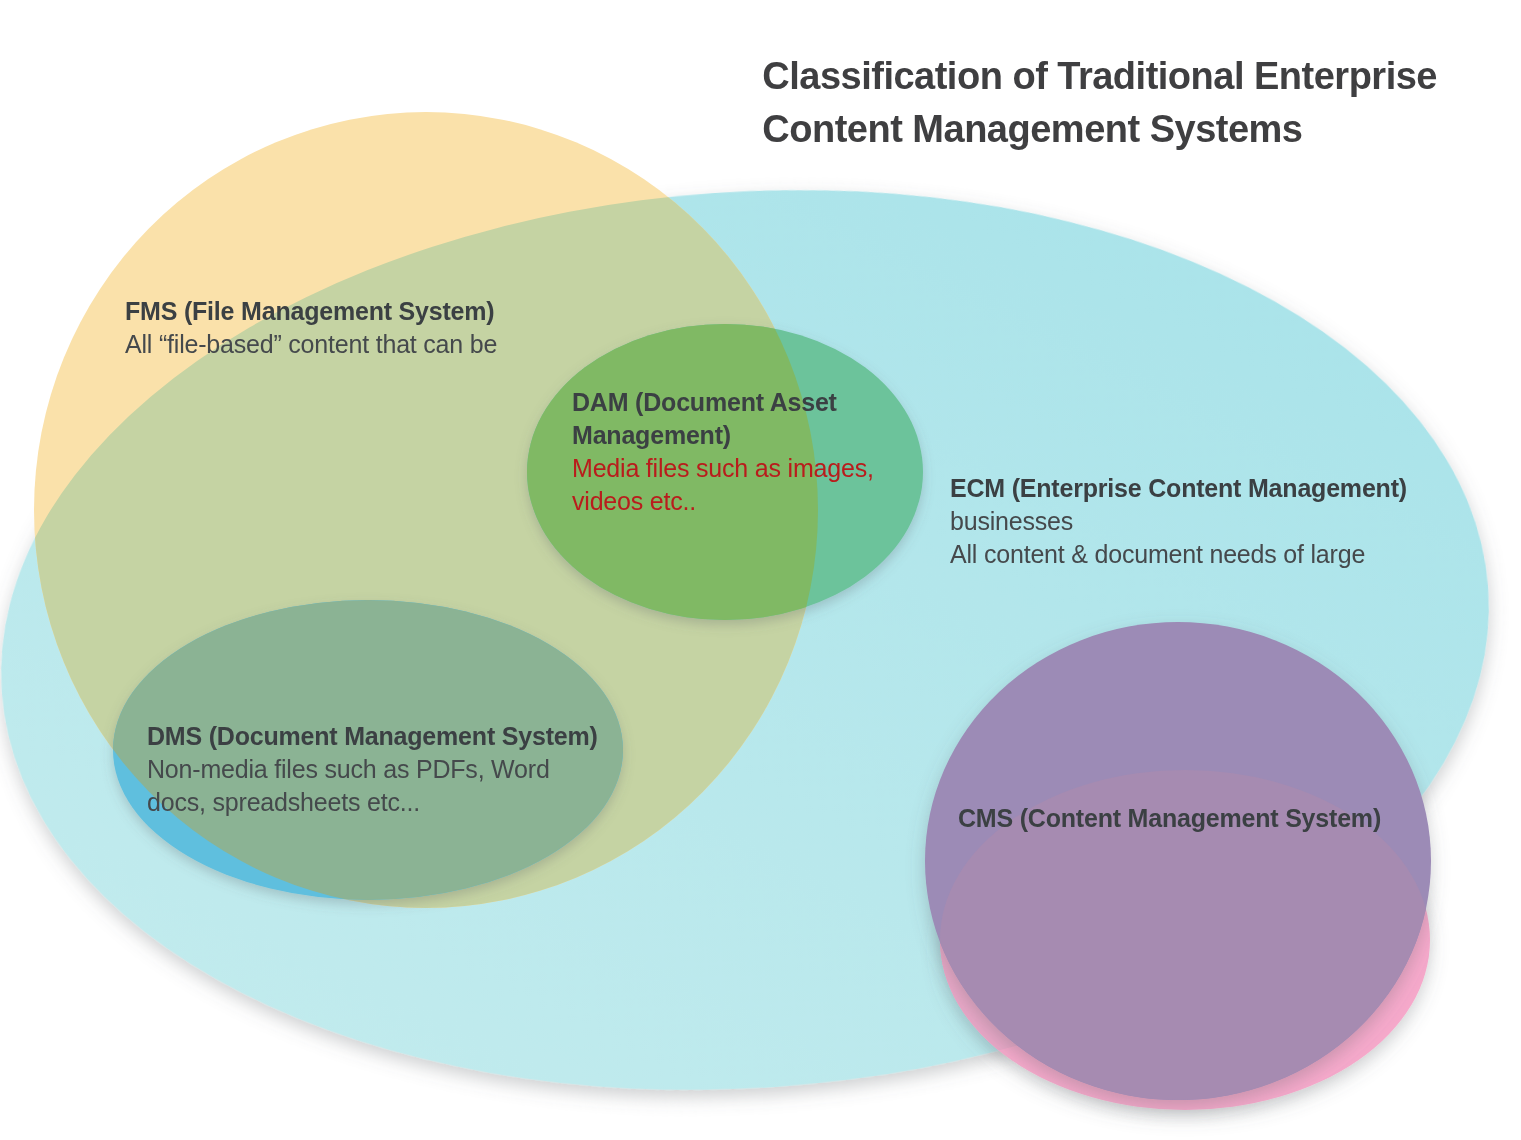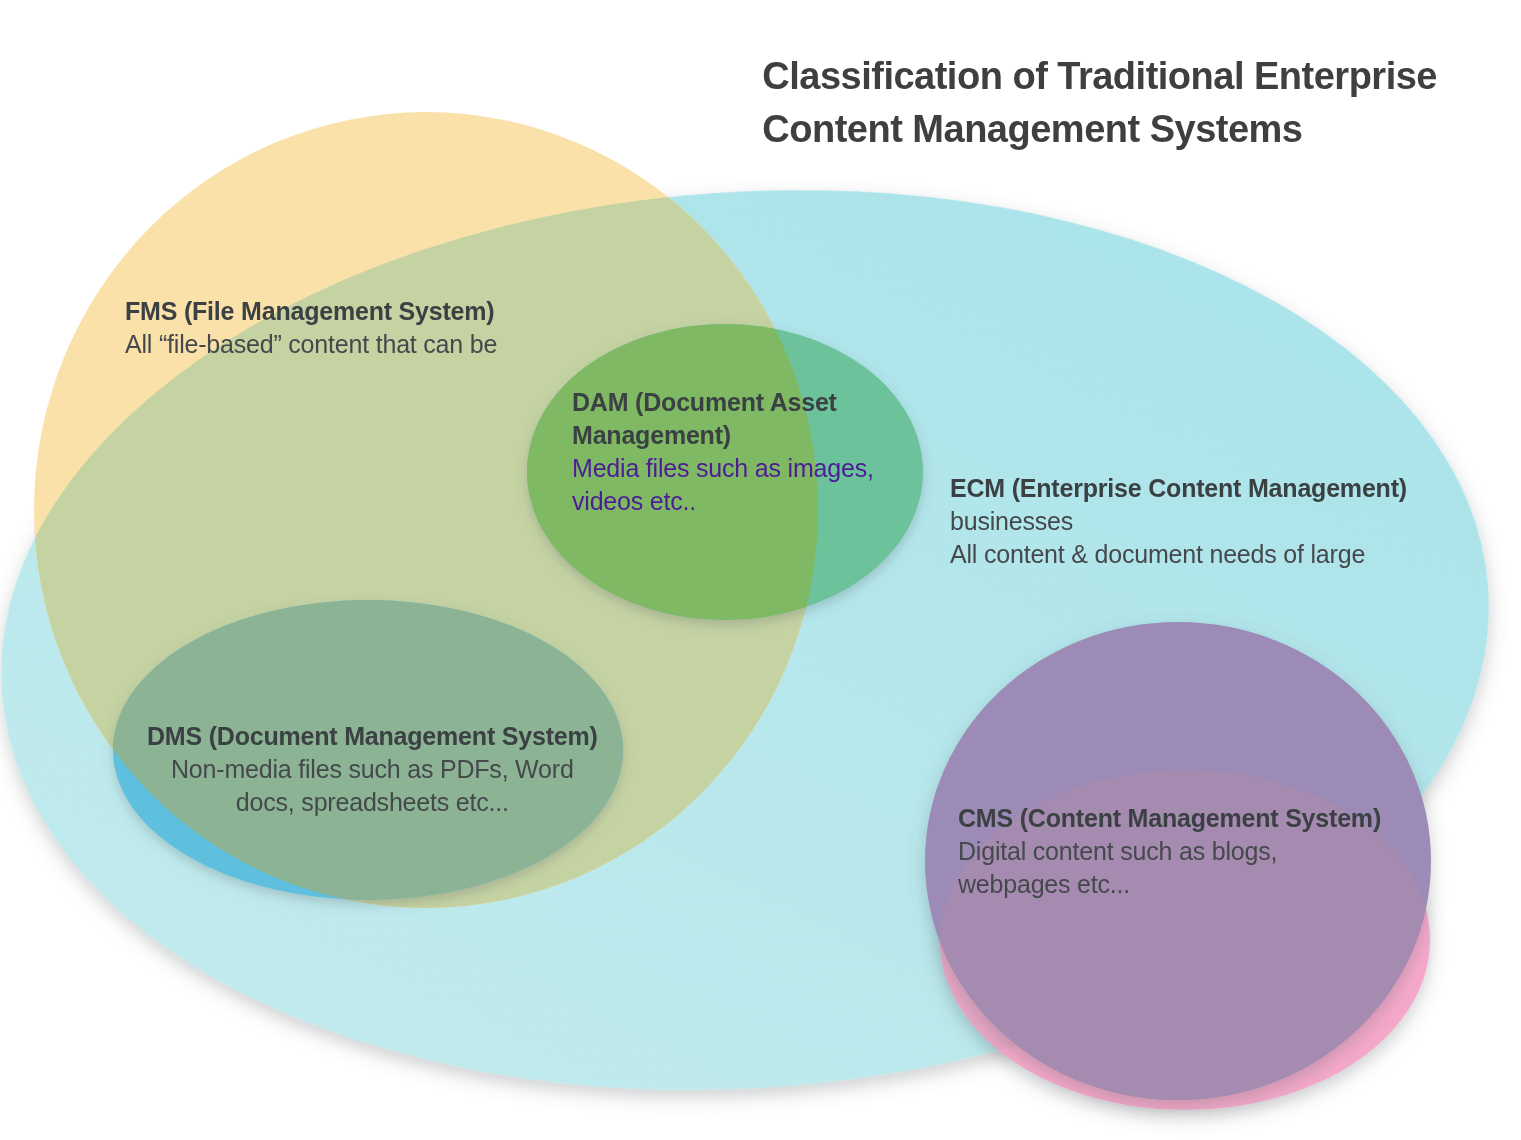--- a/index.html
+++ b/index.html
@@ -112,49 +112,45 @@
     <div class="bd" style="color: rgb(69, 73, 76);">
       <div>All “file-based” content that can be</div>
     </div>
   </div>
 
   <div class="label" style="left:572px; top:386px;">
     <div class="hd" style="color: rgb(59, 64, 67);">
       <div>DAM (Document Asset</div>
       <div>Management)</div>
     </div>
-    <div class="bd" style="color: #4c1d95;">
+    <div class="bd" style="color: #b91c1c;">
       <div>Media files such as images,</div>
       <div>videos etc..</div>
     </div>
   </div>
 
   <div class="label" style="left:950px; top:472px;">
     <div class="hd" style="color: rgb(59, 64, 67);">
       <div>ECM (Enterprise Content Management)</div>
     </div>
     <div class="bd" style="color: rgb(69, 73, 76);">
       <div>businesses</div>
       <div>All content &amp; document needs of large</div>
     </div>
   </div>
 
   <div class="label" style="left:147px; top:720px;">
     <div class="hd" style="color: rgb(59, 64, 67);">
       <div>DMS (Document Management System)</div>
     </div>
-    <div class="bd" style="color: rgb(69, 73, 76); text-align: center;">
+    <div class="bd" style="color: rgb(69, 73, 76);">
       <div>Non-media files such as PDFs, Word</div>
       <div>docs, spreadsheets etc...</div>
     </div>
   </div>
 
   <div class="label" style="left:958px; top:802px;">
     <div class="hd" style="color: rgb(59, 64, 67);">
       <div>CMS (Content Management System)</div>
     </div>
-    <div class="bd" style="color: rgb(69, 73, 76);">
-      <div>Digital content such as blogs,</div>
-      <div>webpages etc...</div>
-    </div>
   </div>
 
 </div>
 
 </body></html>

